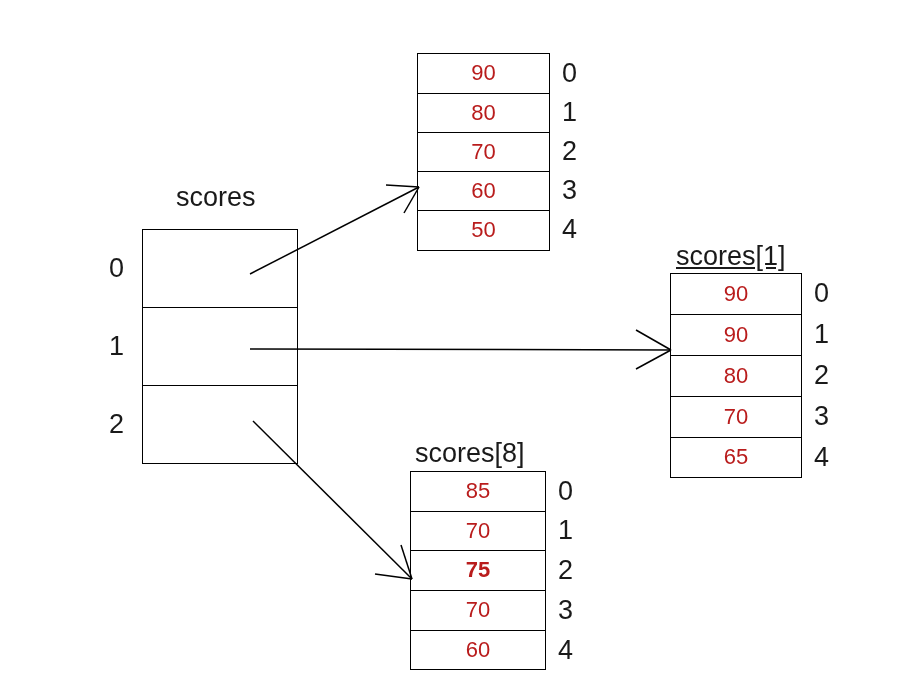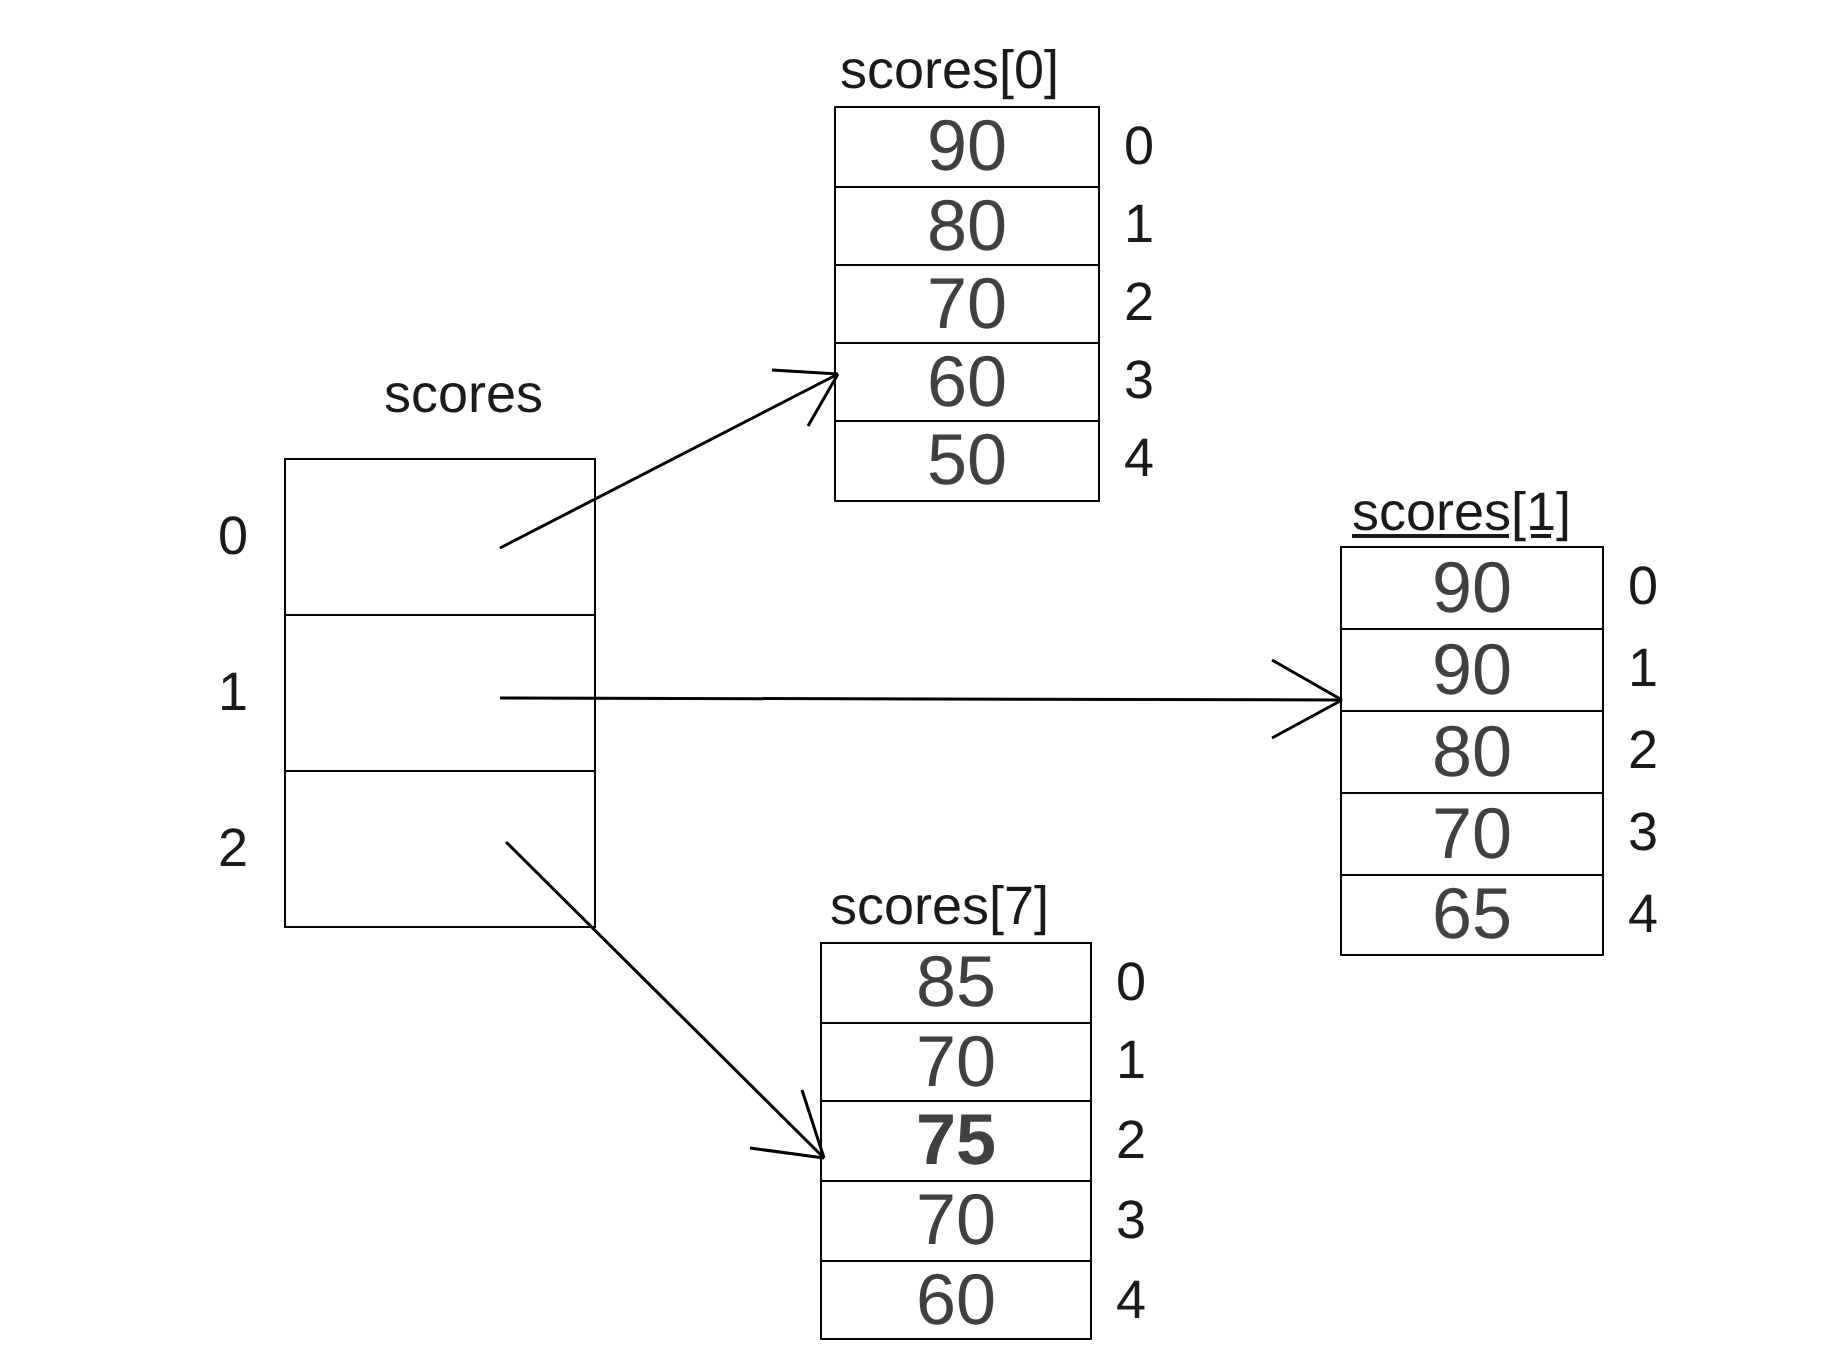--- a/index.html
+++ b/index.html
@@ -43,23 +43,23 @@
     box-sizing: border-box;
     display: flex;
     align-items: center;
     justify-content: center;
     border-bottom: 1.4px solid #000000;
   }
   .arr-cell.last {
     border-bottom: none;
   }
   .cell-val {
-    font-size: 36px;
+    font-size: 22px;
     line-height: 27px;
-    color: #404040;
+    color: #b91c1c;
     position: relative;
     top: -1px;
   }
   .idx-label {
     position: absolute;
     font-size: 27px;
     line-height: 27px;
     color: #1a1a1a;
     display: flex;
     align-items: center;
@@ -79,39 +79,38 @@
   svg.link-layer line {
     stroke: #000000;
     stroke-width: 1.5;
   }
 </style>
 </head>
 <body>
 
 <div id="canvas">
 
-  <div class="arr-title" style="left:176px; top:184px;margin-left:16px;">scores</div>
+  <div class="arr-title" style="left:176px; top:184px;">scores</div>
 
   <div class="arr-box" id="pointer-array-box" style="left:142px; top:229px; width:156px; height:235px;">
     <div class="arr-cell" style="top:0px; height:78px;">
       <span class="cell-val"></span>
     </div>
     <div class="arr-cell" style="top:78px; height:78px;">
       <span class="cell-val"></span>
     </div>
     <div class="arr-cell last" style="top:156px; height:77px;">
       <span class="cell-val"></span>
     </div>
   </div>
 
   <div class="idx-label idx-left" style="left:70px; top:229px; width:54px; height:78px;">0</div>
   <div class="idx-label idx-left" style="left:70px; top:307px; width:54px; height:78px;">1</div>
   <div class="idx-label idx-left" style="left:70px; top:385px; width:54px; height:78px;">2</div>
 
-  <div class="arr-title" style="left:420px; top:22px;">scores[0]</div>
 
   <div class="arr-box" id="array-0-box" style="left:417px; top:53px; width:133px; height:198px;">
     <div class="arr-cell" style="top:0px; height:40px;">
       <span class="cell-val">90</span>
     </div>
     <div class="arr-cell" style="top:40px; height:39px;">
       <span class="cell-val">80</span>
     </div>
     <div class="arr-cell" style="top:79px; height:39px;">
       <span class="cell-val">70</span>
@@ -149,21 +148,21 @@
       <span class="cell-val">65</span>
     </div>
   </div>
 
   <div class="idx-label" style="left:814px; top:273px; width:40px; height:41px;">0</div>
   <div class="idx-label" style="left:814px; top:314px; width:40px; height:41px;">1</div>
   <div class="idx-label" style="left:814px; top:355px; width:40px; height:41px;">2</div>
   <div class="idx-label" style="left:814px; top:396px; width:40px; height:41px;">3</div>
   <div class="idx-label" style="left:814px; top:437px; width:40px; height:41px;">4</div>
 
-  <div class="arr-title" style="left:415px; top:440px;">scores[7]</div>
+  <div class="arr-title" style="left:415px; top:440px;">scores[8]</div>
 
   <div class="arr-box" id="array-2-box" style="left:410px; top:471px; width:136px; height:199px;">
     <div class="arr-cell" style="top:0px; height:40px;">
       <span class="cell-val">85</span>
     </div>
     <div class="arr-cell" style="top:40px; height:39px;">
       <span class="cell-val">70</span>
     </div>
     <div class="arr-cell" style="top:79px; height:40px;font-weight:bold;">
       <span class="cell-val">75</span>

